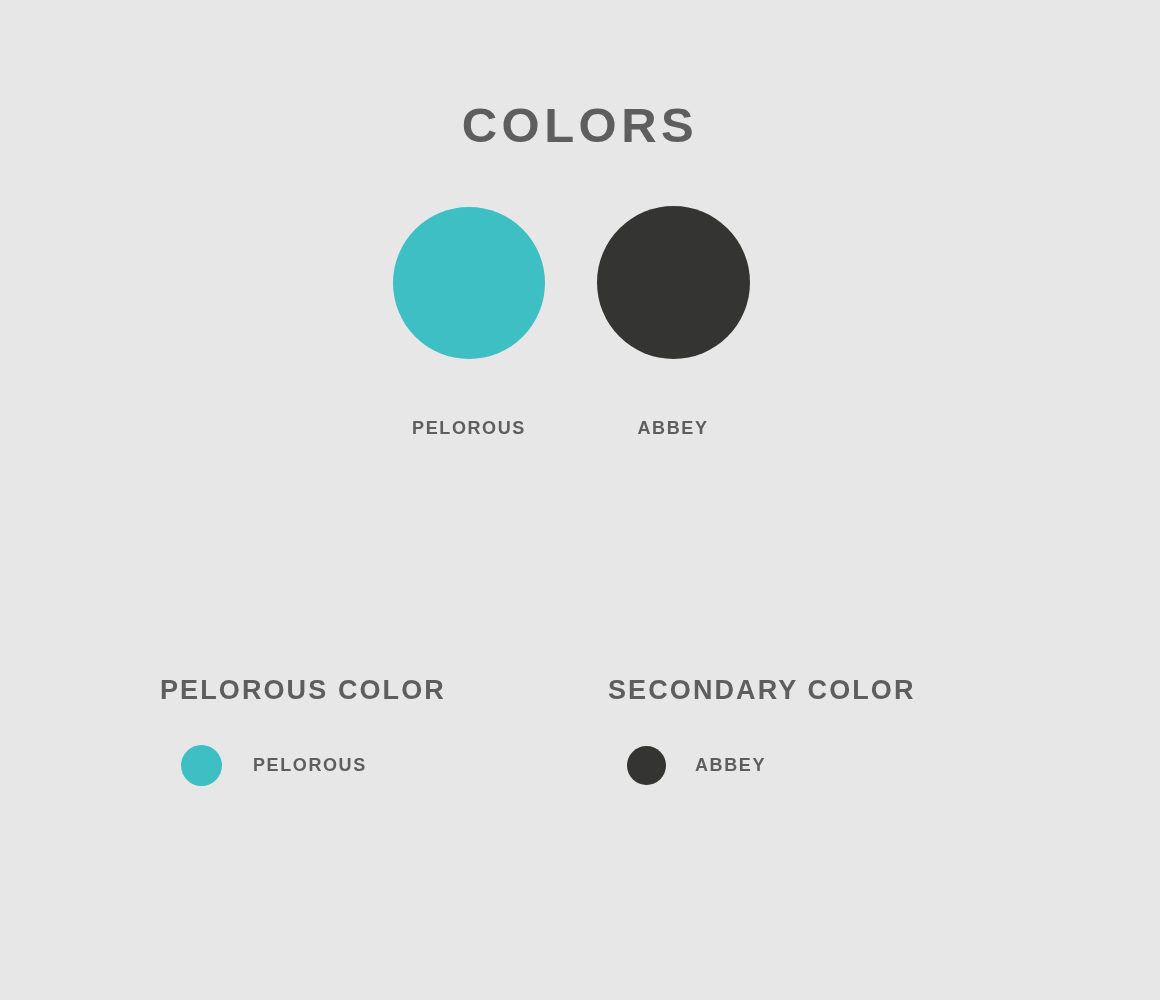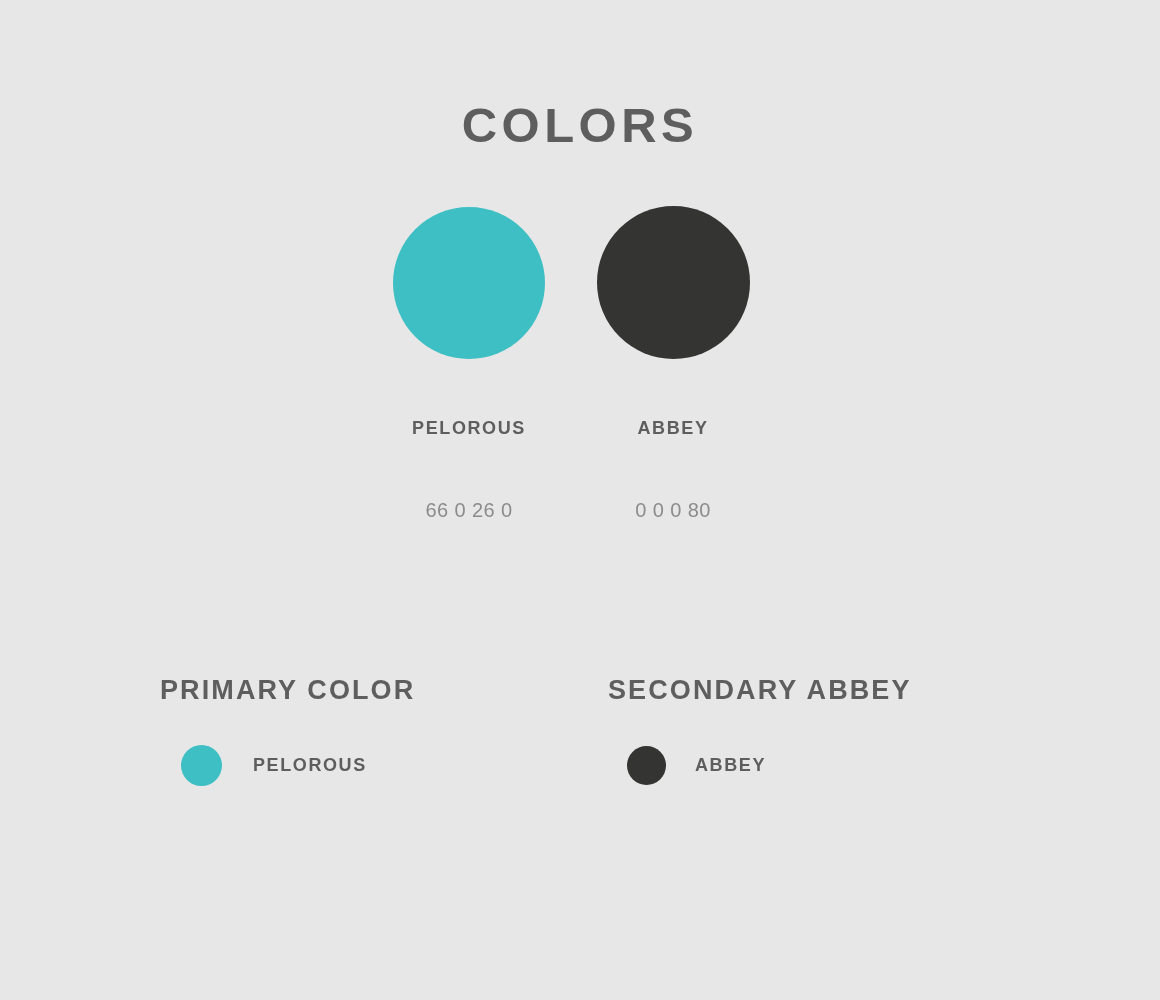--- a/index.html
+++ b/index.html
@@ -164,28 +164,26 @@
 
   <div class="page-title">COLORS</div>
 
   <div class="swatch-circle primary" style="background-color: rgb(61, 191, 196);"></div>
   <div class="swatch-circle secondary" style="background-color: rgb(52, 52, 51);"></div>
 
   <div class="swatch-name primary">PELOROUS</div>
   <div class="swatch-name secondary">ABBEY</div>
 
   <div class="value-stack primary">
-    <span class="value-line">66 0 26 0</span>
   </div>
   <div class="value-stack secondary">
-    <span class="value-line">0 0 0 80</span>
   </div>
 
-  <div class="section-heading primary">PRIMARY COLOR</div>
-  <div class="section-heading secondary">SECONDARY ABBEY</div>
+  <div class="section-heading primary">PELOROUS COLOR</div>
+  <div class="section-heading secondary">SECONDARY COLOR</div>
 
   <div class="swatch-row primary">
     <span class="mini-dot" style="background-color: rgb(61, 191, 196);"></span>
     <span class="mini-label">PELOROUS</span>
   </div>
   <div class="swatch-row secondary">
     <span class="mini-dot" style="background-color: rgb(52, 52, 51);"></span>
     <span class="mini-label">ABBEY</span>
   </div>
 

